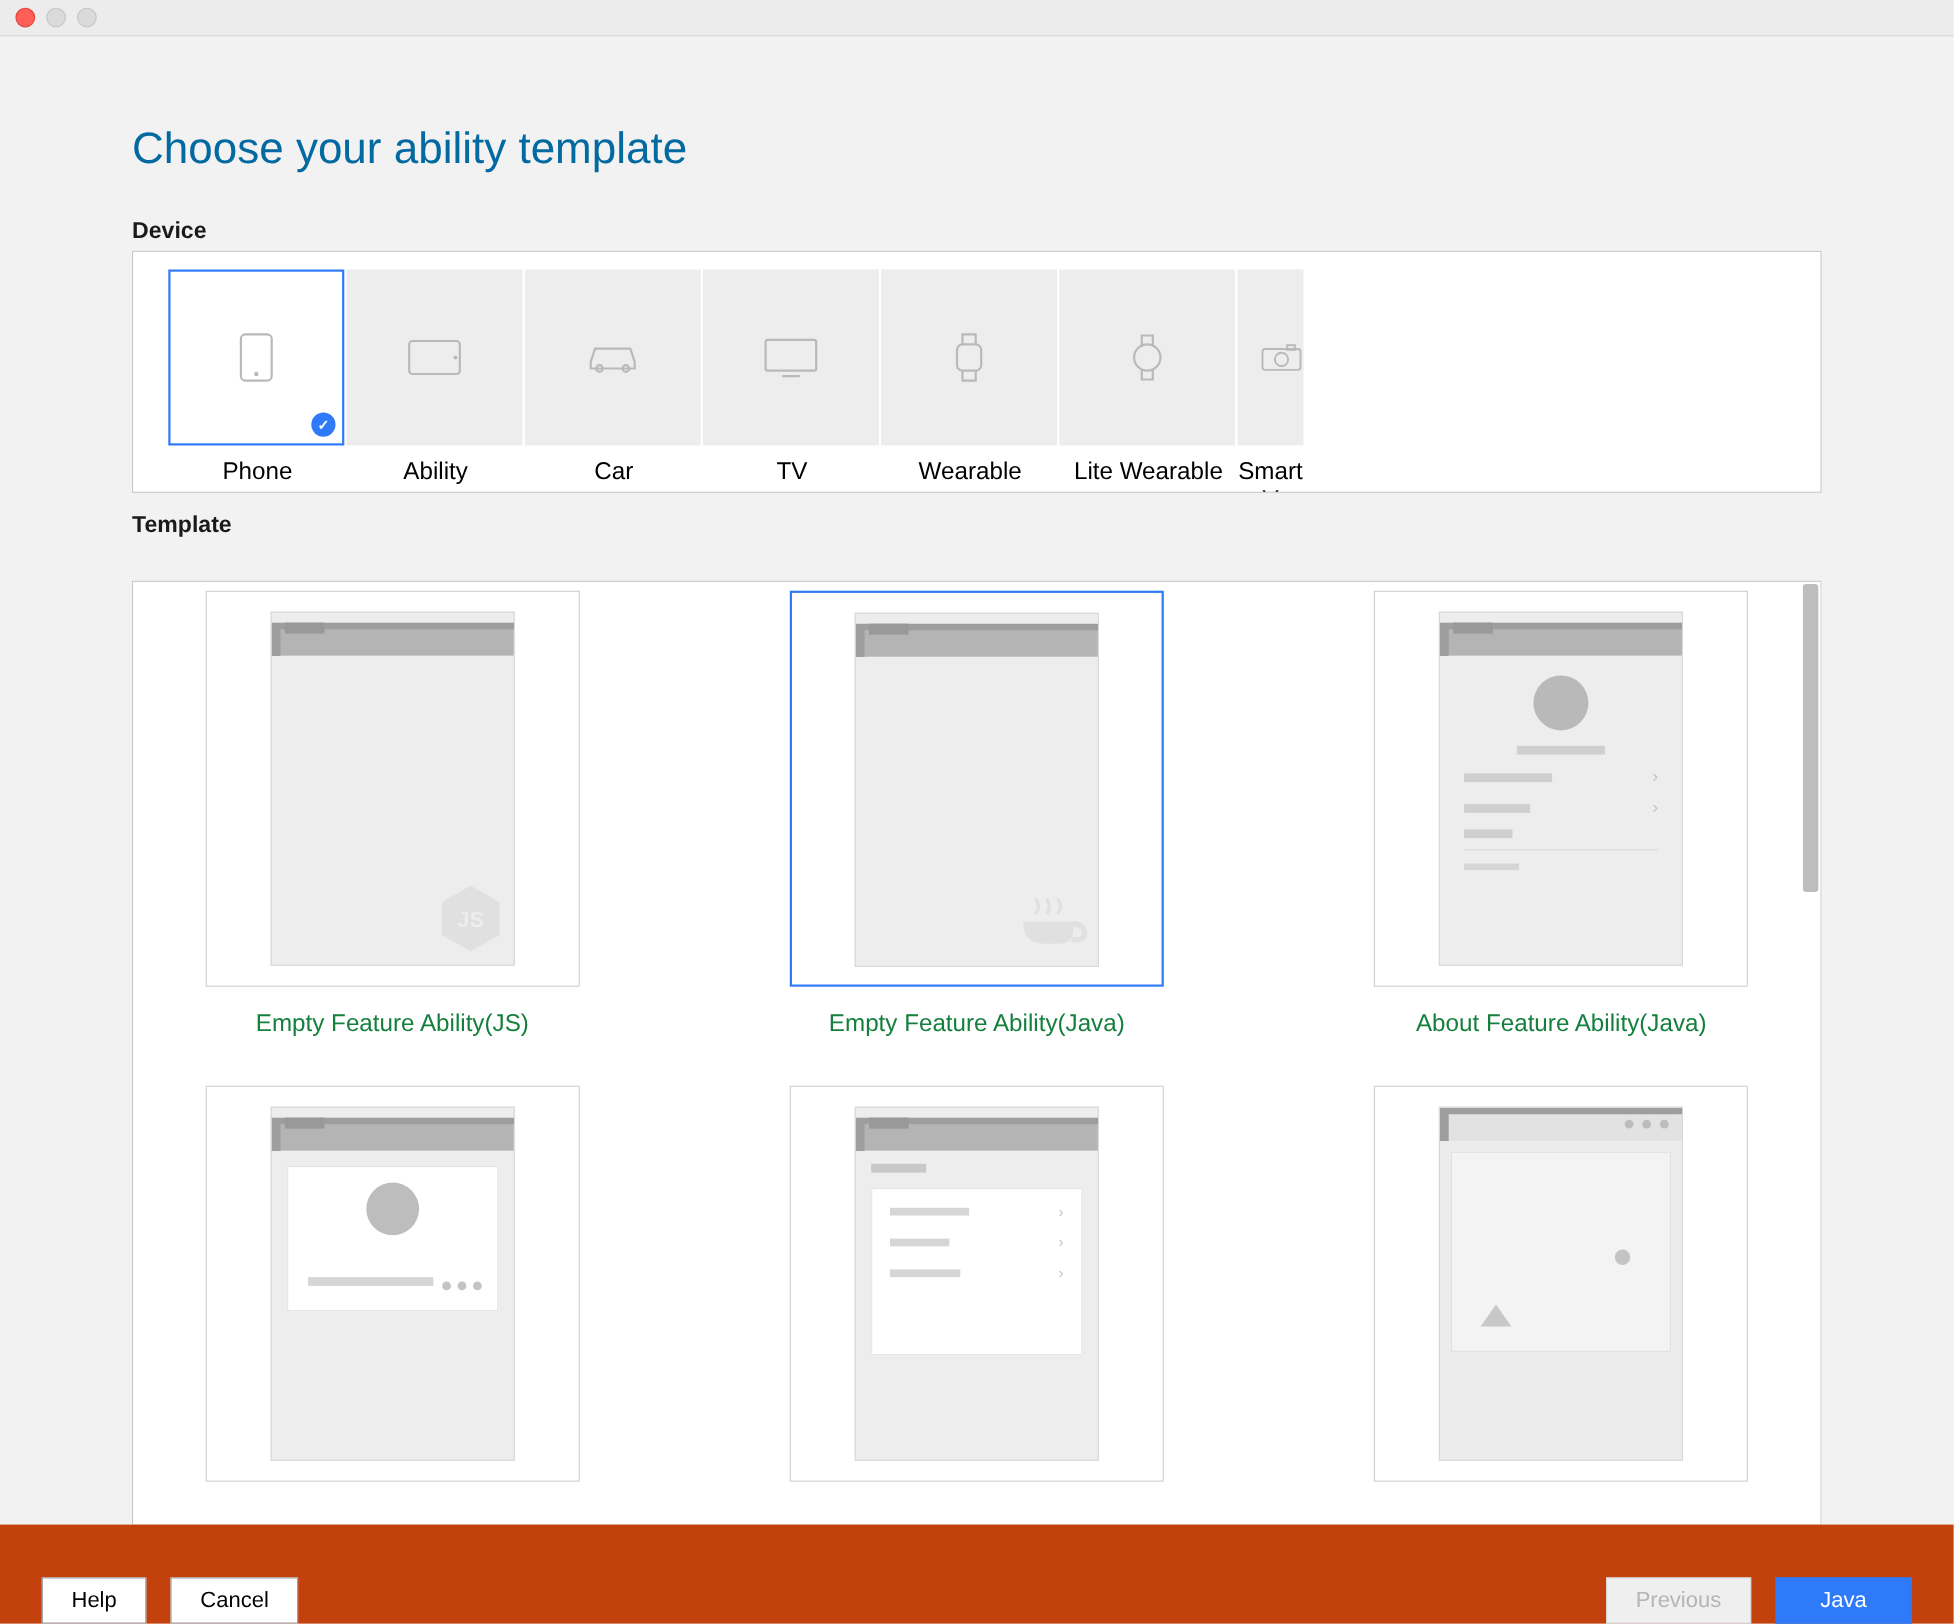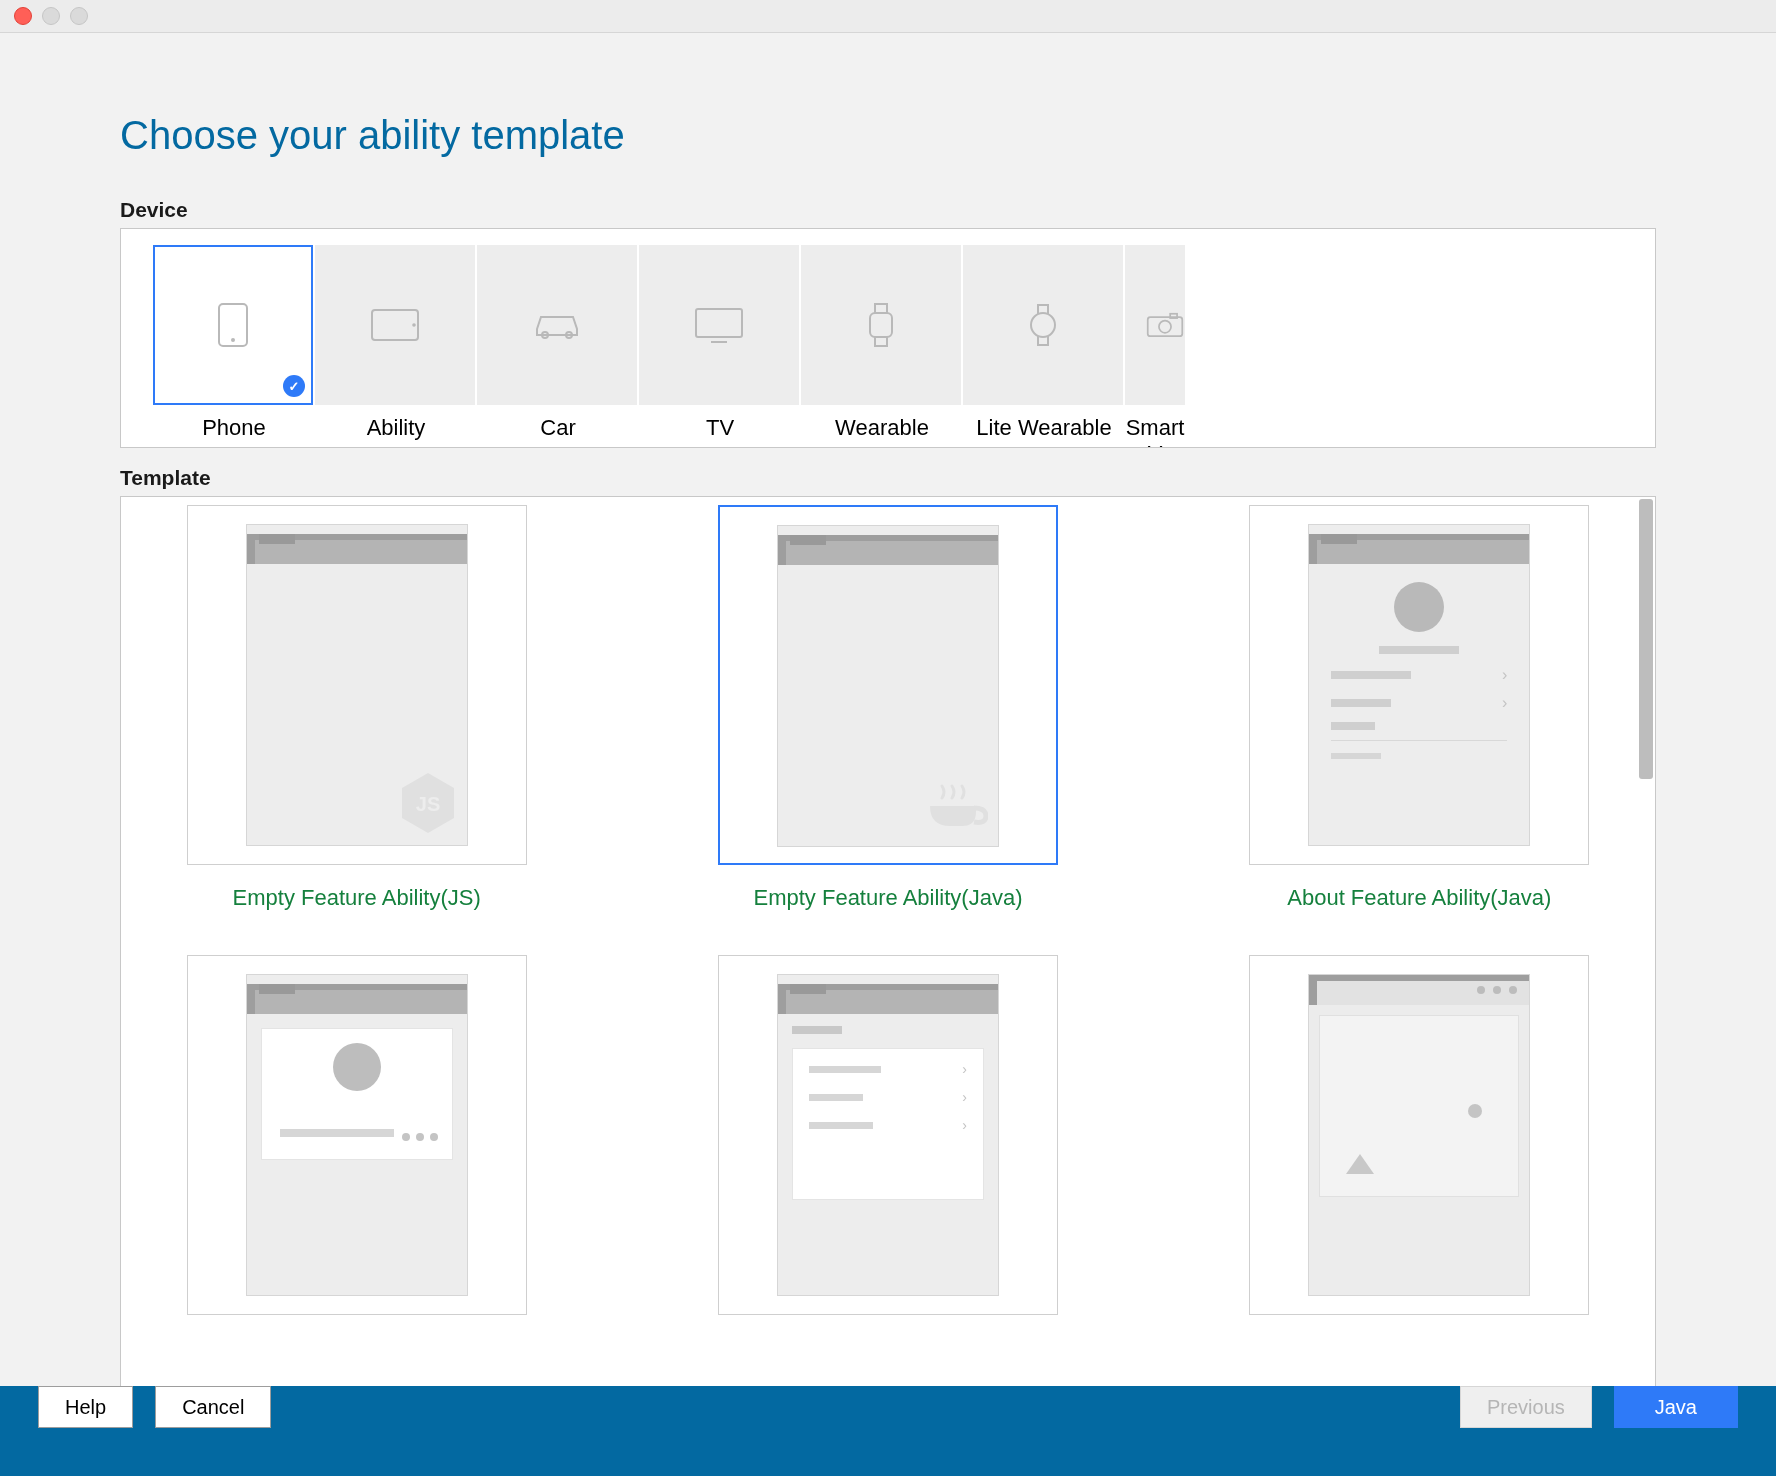--- a/index.html
+++ b/index.html
@@ -79,21 +79,21 @@
   .device-label { margin-top: 10px; font-size: 22px; color:#000; }
   .check-badge {
     position:absolute; right:6px; bottom:6px;
     width: 22px; height:22px; border-radius:50%;
     background:#2e7af8; display:flex; align-items:center; justify-content:center;
   }
   .check-badge::after { content:"✓"; color:#fff; font-size:13px; font-weight:bold; }
   .dev-icon { stroke:#b9b9b9; fill:none; stroke-width:2; }
 
   
-  .template-panel-wrap { margin-top: 18px; flex:1; display:flex; flex-direction:column; overflow:hidden;}
+  .template-panel-wrap { margin-top: 18px; flex:1; display:flex; flex-direction:column; overflow:hidden;gap:32px;}
   .template-panel {
     flex:1;
     overflow:hidden;
     position:relative;
   }
   .template-scroll {
     height:100%;
     overflow:hidden;
     padding: 8px 40px 0 40px;
   }
@@ -169,23 +169,23 @@
 
   .vscrollbar {
     position:absolute; right:2px; top:2px; width:14px; height:280px;
     background:#bdbdbd; border-radius:3px;
   }
 
   
   .footer {
     position:absolute; left:0; right:0; bottom:0;
     height: 90px;
-    display:flex; align-items:flex-start; justify-content:space-between;
+    display:flex; align-items:flex-end; justify-content:space-between;
     padding: 0 38px;
-    background:#0369a1;
+    background:#c2410c;
   }
   .footer .left, .footer .right { display:flex; gap:22px; }
   button {
     font-size: 20px; height: 42px;
     padding: 0 26px;
     background:#fff; border:1px solid #9d9d9d;
     cursor:pointer; font-family:inherit;
   }
   button.primary { background:#2e7af8; color:#fff; border-color:#2e7af8; padding:0 40px;}
   button:disabled { color:#b5b5b5; border-color:#d6d6d6; background:#efefef; cursor:default;}

